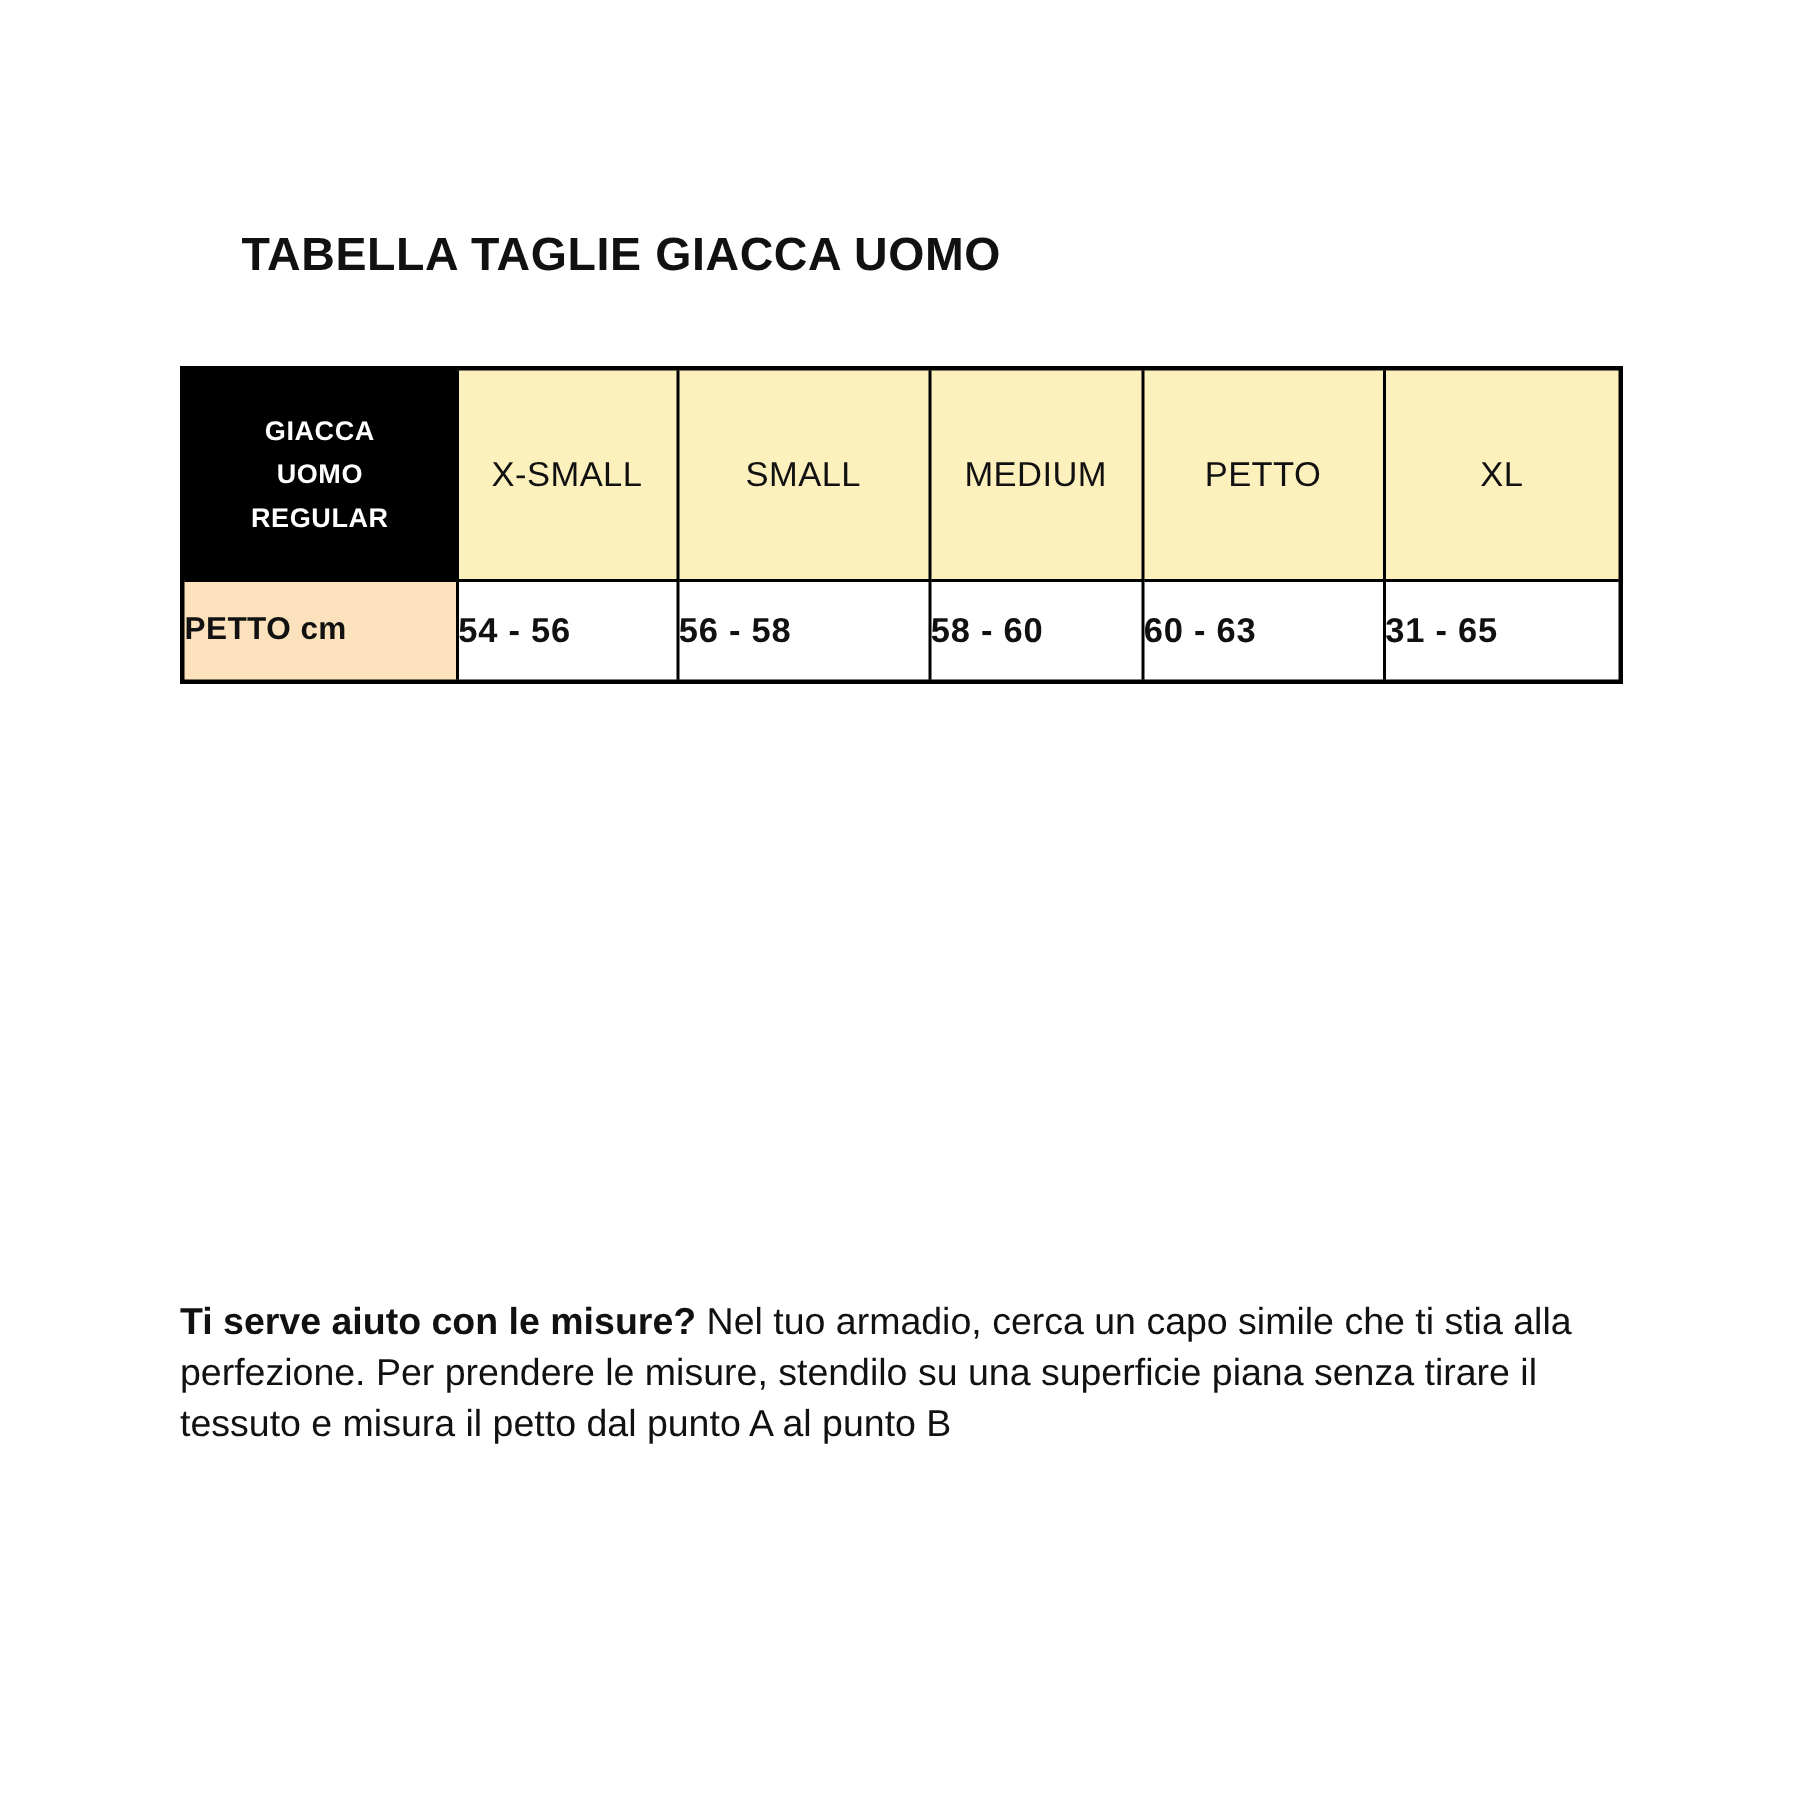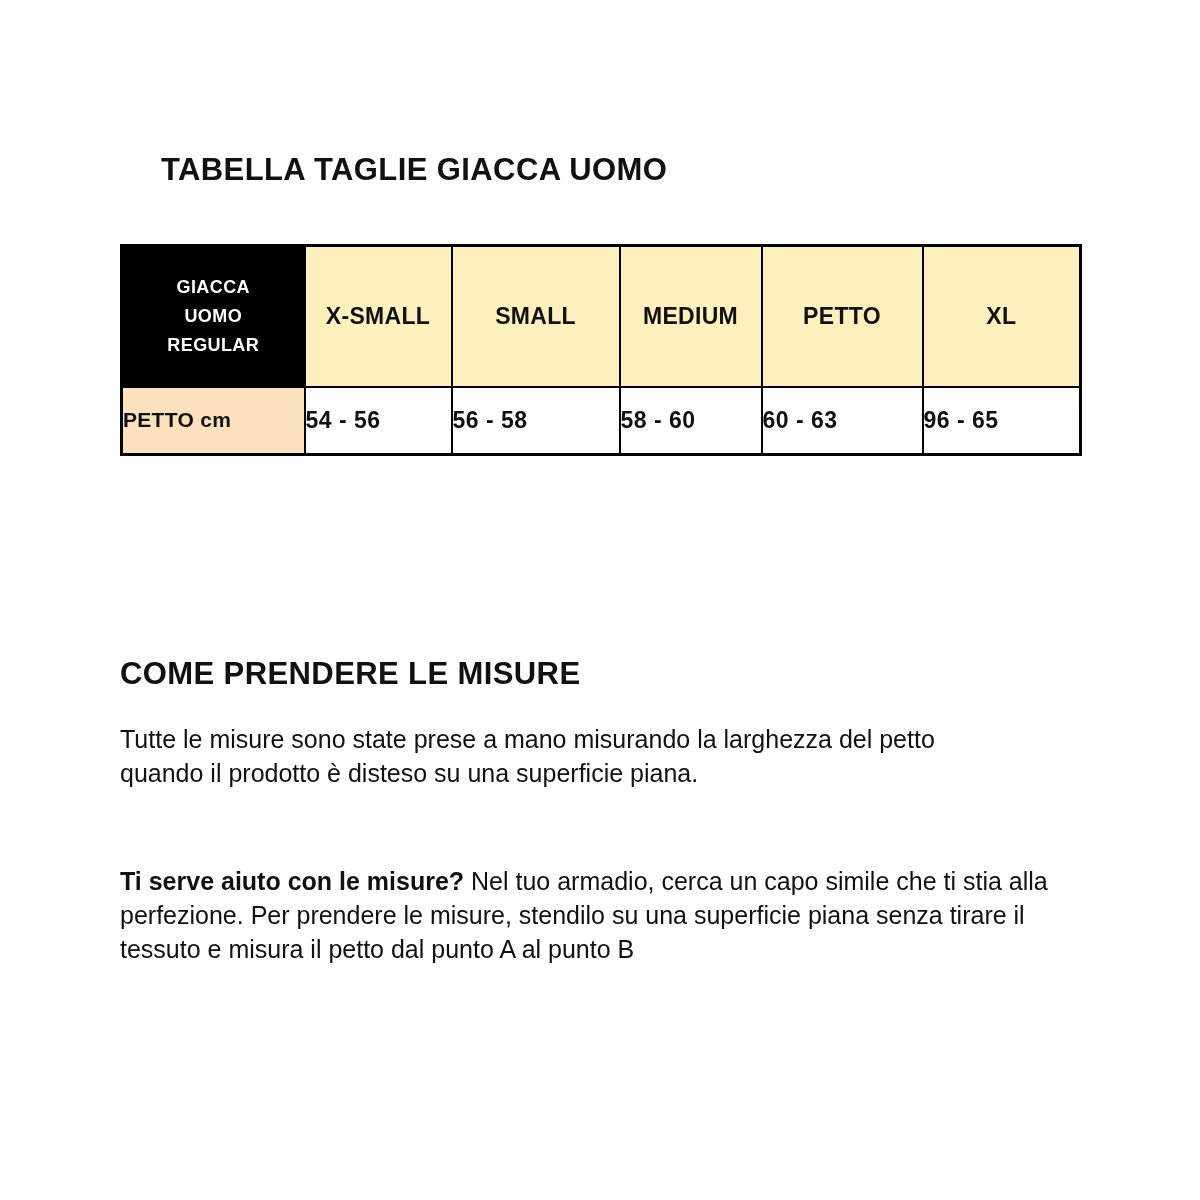--- a/index.html
+++ b/index.html
@@ -52,21 +52,21 @@
   th.corner-cell {
     background: var(--color-corner-bg);
     color: var(--color-corner-text);
     font-size: 18px; font-weight: bold;
     line-height: 29px;
     letter-spacing: 0.4px;
     white-space: pre-line;
   }
   th.size-cell {
     background: var(--color-header-bg);
-    font-size: 23px; font-weight: bold;
+    font-size: 23px; font-weight: normal;
     letter-spacing: 0.3px;
   }
   td.row-label-cell {
     background: var(--color-row-label-bg);
     font-size: 21px; font-weight: bold;
     letter-spacing: 0.3px;
   }
   td.value-cell {
     background: var(--color-cell-bg);
     font-size: 23px; font-weight: bold;
@@ -118,27 +118,24 @@
         <th class="size-cell">MEDIUM</th>
         <th class="size-cell">PETTO</th>
         <th class="size-cell">XL</th>
       </tr>
       <tr class="data-row">
         <td class="row-label-cell">PETTO cm</td>
         <td class="value-cell">54 - 56</td>
         <td class="value-cell">56 - 58</td>
         <td class="value-cell">58 - 60</td>
         <td class="value-cell">60 - 63</td>
-        <td class="value-cell">96 - 65</td>
+        <td class="value-cell">31 - 65</td>
       </tr>
     </tbody>
   </table>
 
-  <h2 class="section-heading">COME PRENDERE LE MISURE</h2>
 
-  <p class="body-paragraph para-measures">Tutte le misure sono state prese a mano misurando la larghezza del petto
-quando il prodotto è disteso su una superficie piana.</p>
 
   <p class="body-paragraph para-help"><span class="bold-lead">Ti serve aiuto con le misure?</span><span> Nel tuo armadio, cerca un capo simile che ti stia alla
 perfezione. Per prendere le misure, stendilo su una superficie piana senza tirare il
 tessuto e misura il petto dal punto A al punto B</span></p>
 
 </div>
 
 </body></html>

